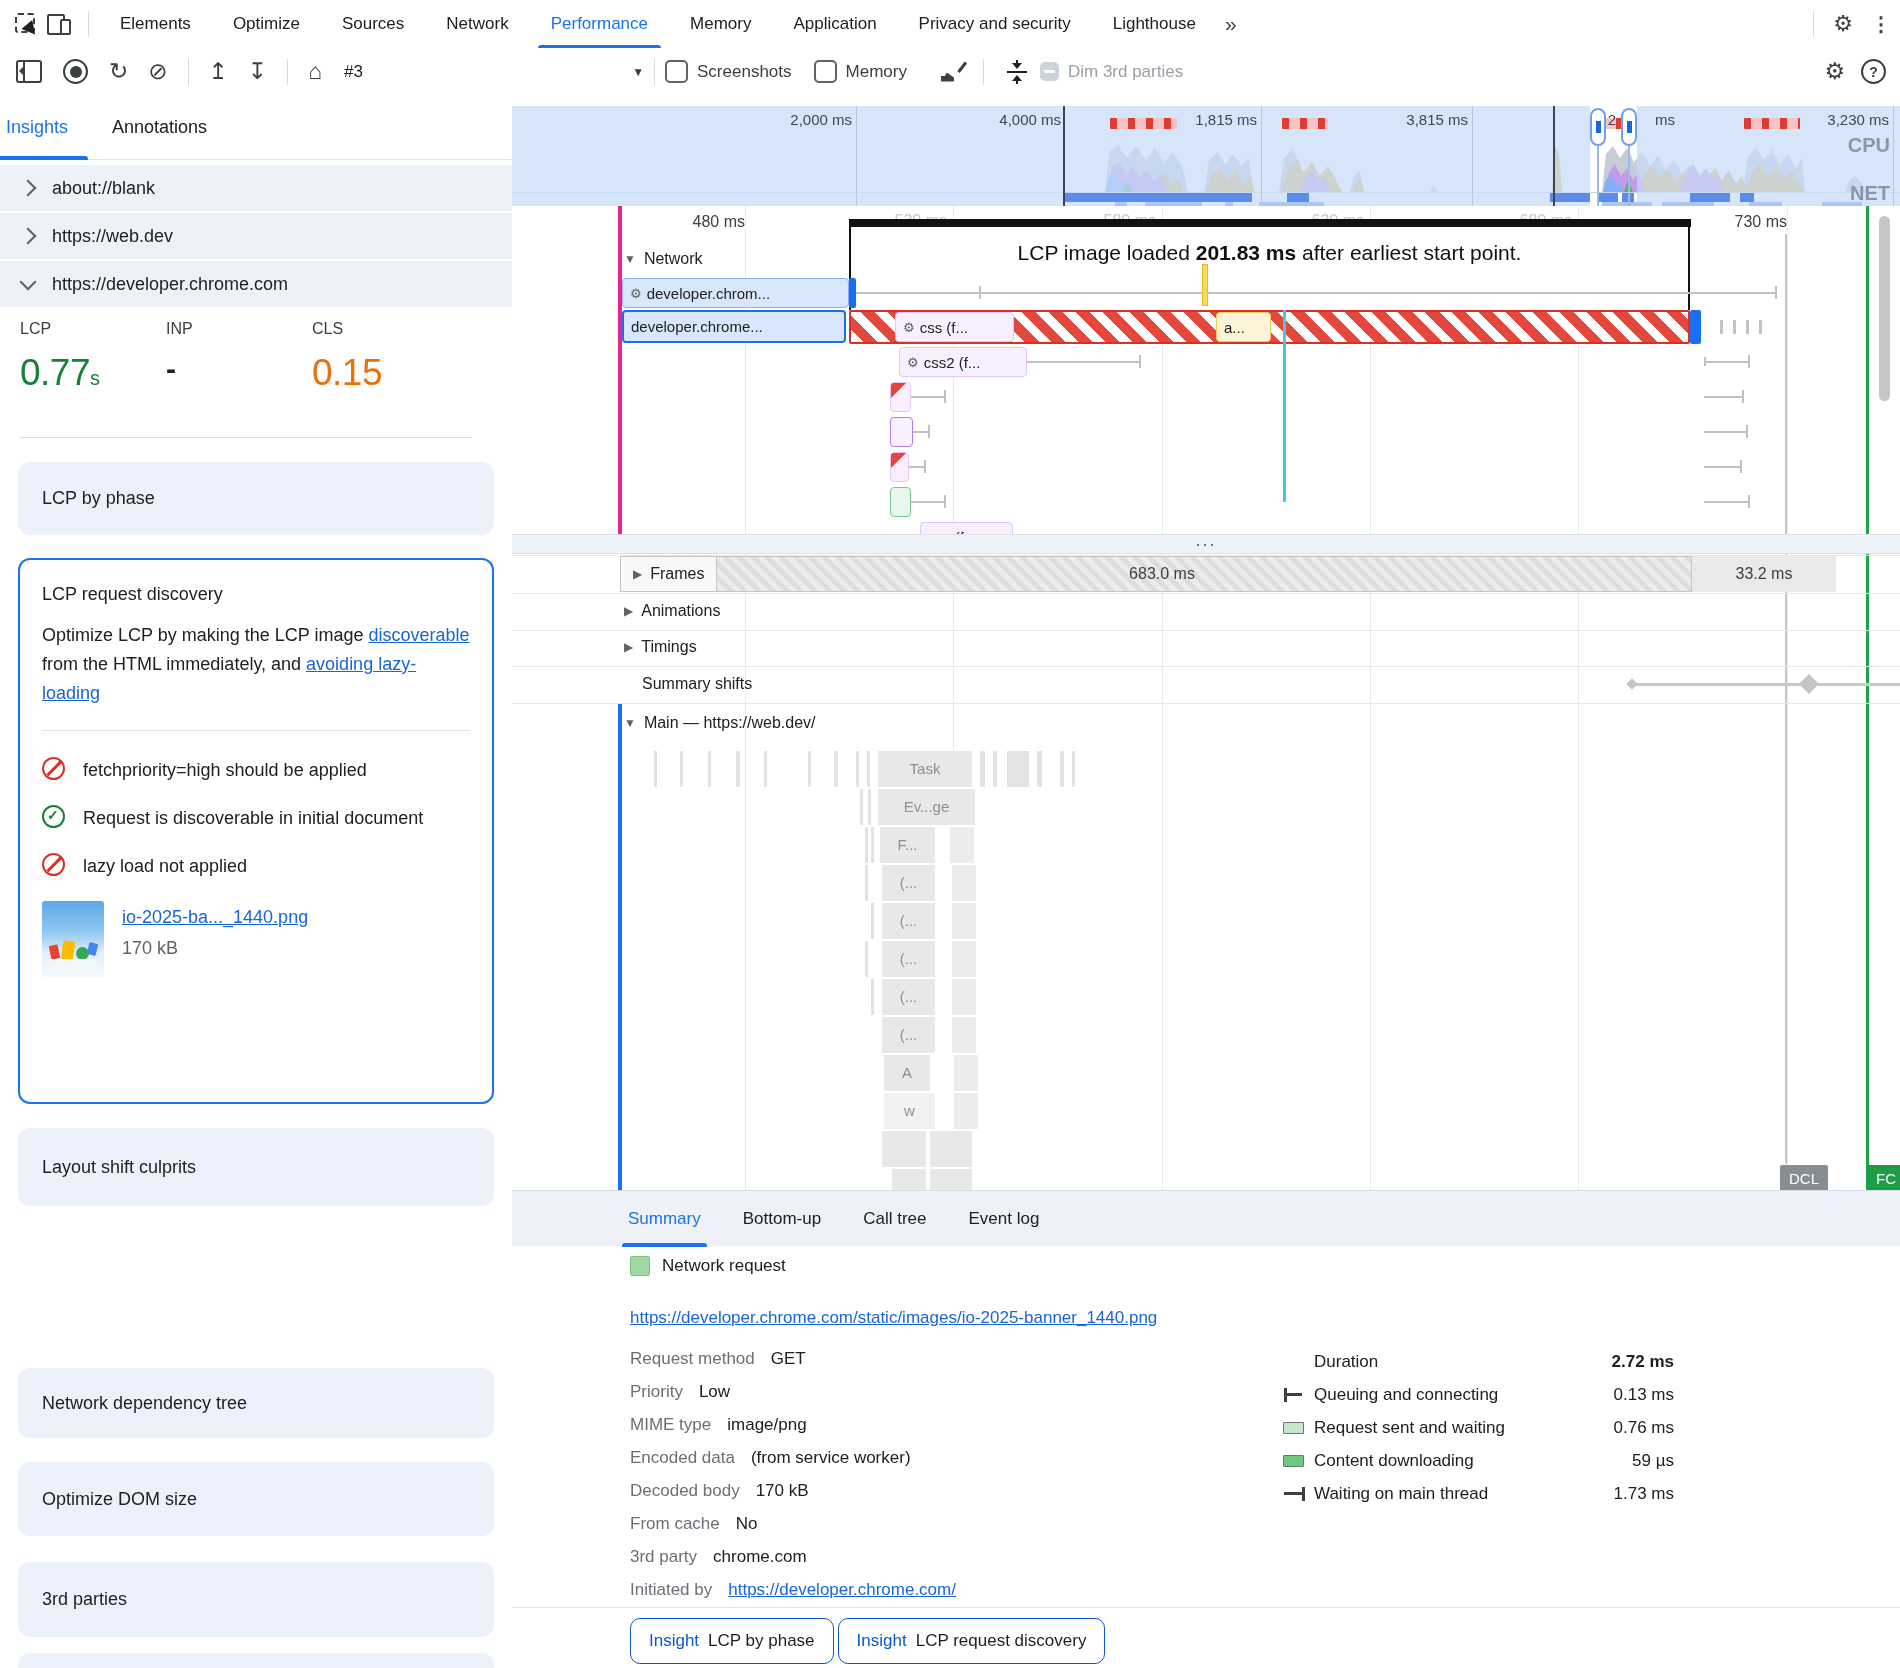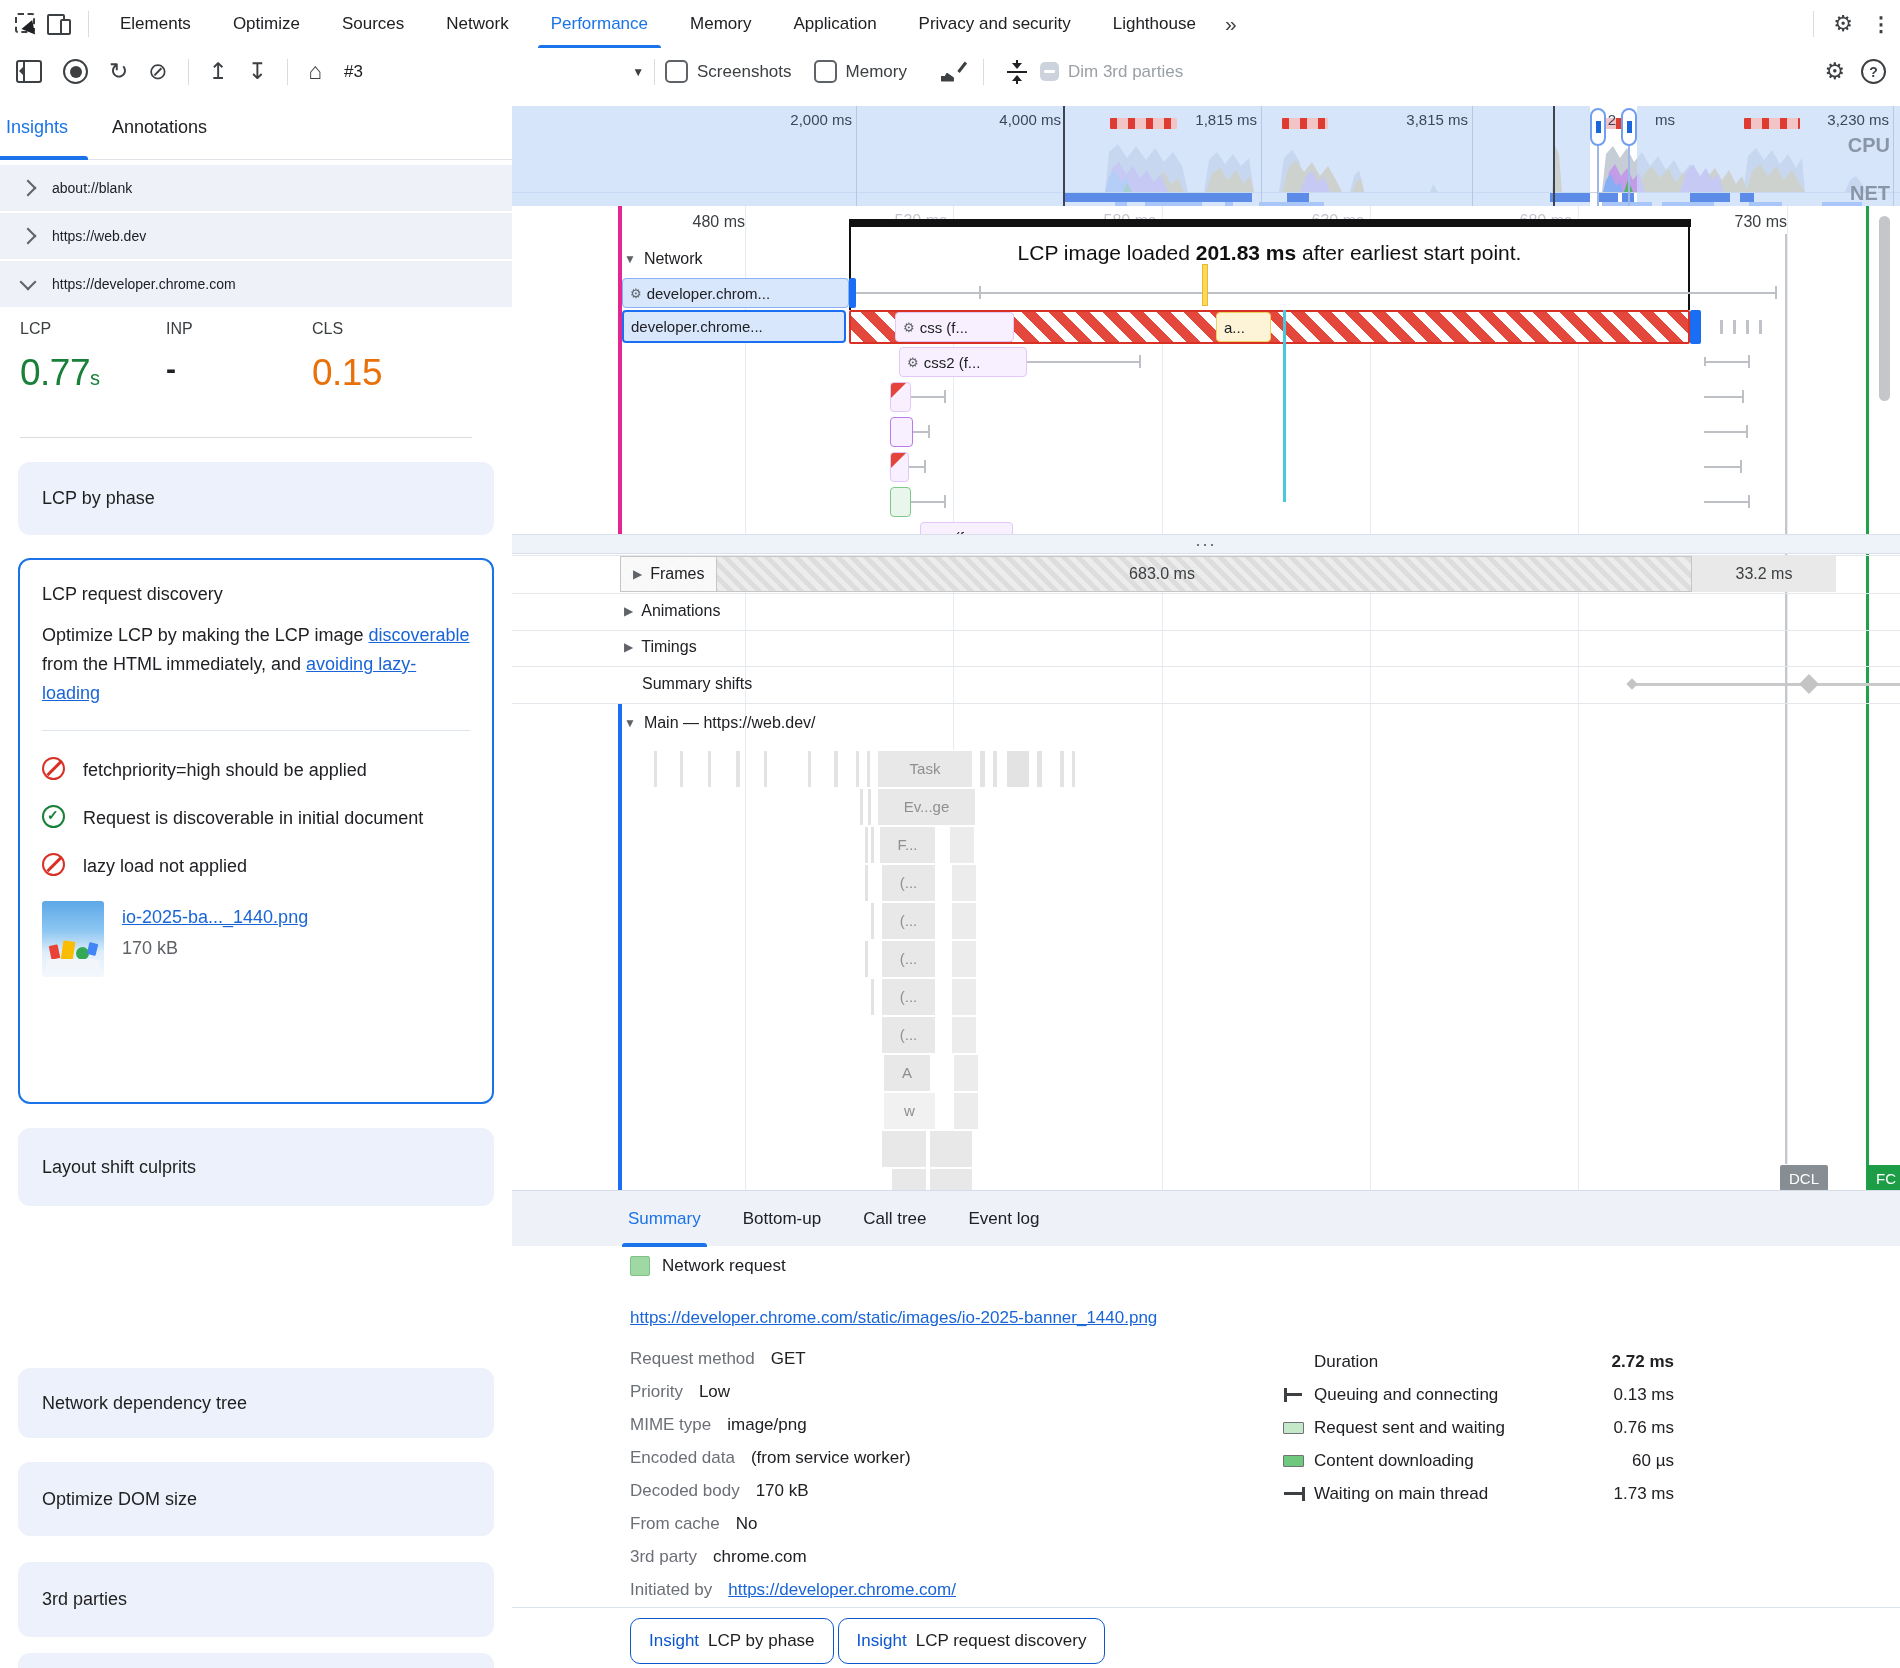--- a/index.html
+++ b/index.html
@@ -59,21 +59,21 @@
   
   #sidebar{position:absolute;left:0;top:95px;width:512px;height:1573px;background:#fff;border-right:1px solid #cdd1d7;overflow:hidden;}
   .sb-tabs{position:absolute;left:0;top:0;width:100%;height:65px;border-bottom:1px solid #dfe2e7;display:flex;align-items:center;padding-left:6px;box-sizing:border-box;}
   .sb-tab{position:relative;height:65px;display:flex;align-items:center;font-size:18px;color:#202124;margin-right:44px;}
   .sb-tab.active{color:#1a73e8;}
   .sb-tab.active::after{content:"";position:absolute;left:-18px;right:-20px;bottom:0;height:3.5px;background:#1a73e8;border-radius:3px 3px 0 0;}
   .sb-rows{position:absolute;left:0;top:70px;width:100%;}
   .sb-row{position:relative;height:46px;margin-bottom:2px;background:#eef1f8;display:flex;align-items:center;padding:0 14px 0 22px;box-sizing:border-box;}
   .chev{width:10px;height:10px;border-right:2.2px solid #5f6368;border-bottom:2.2px solid #5f6368;transform:rotate(-45deg);margin-right:18px;flex:none;}
   .sb-row.expanded .chev{transform:rotate(45deg);margin-top:-4px;}
-  .sb-row .lbl{font-size:14px;color:#202124;flex:1;}
+  .sb-row .lbl{font-size:18px;color:#202124;flex:1;}
   .metrics{position:absolute;left:20px;top:225px;width:472px;display:flex;}
   .metric{width:146px;}
   .metric .mlabel{font-size:16px;color:#3c4043;margin-bottom:14px;}
   .metric .mval{font-size:37px;letter-spacing:-0.5px;}
   .metric .mval .unit{font-size:20px;}
   .metric.good .mval{color:#188038;}
   .metric.warn .mval{color:#e8710a;}
   .metric.plain .mval{color:#202124;font-weight:bold;font-size:30px;}
   .mdivider{position:absolute;left:20px;top:342px;width:452px;height:1px;background:#dadce0;}
   .card{position:absolute;left:18px;width:476px;background:#ecf1fb;border-radius:12px;box-sizing:border-box;
@@ -775,21 +775,21 @@
             <span class="wvalue">0.13 ms</span>
           </div>
           <div class="wrow">
             <span class="wicon boxlight"></span>
             <span class="wlabel">Request sent and waiting</span>
             <span class="wvalue">0.76 ms</span>
           </div>
           <div class="wrow">
             <span class="wicon boxgreen"></span>
             <span class="wlabel">Content downloading</span>
-            <span class="wvalue">60 µs</span>
+            <span class="wvalue">59 µs</span>
           </div>
           <div class="wrow">
             <span class="wicon lend"></span>
             <span class="wlabel">Waiting on main thread</span>
             <span class="wvalue">1.73 ms</span>
           </div>
         </div>
 
       <div class="bsep"></div>
       <div class="insightbtns">

